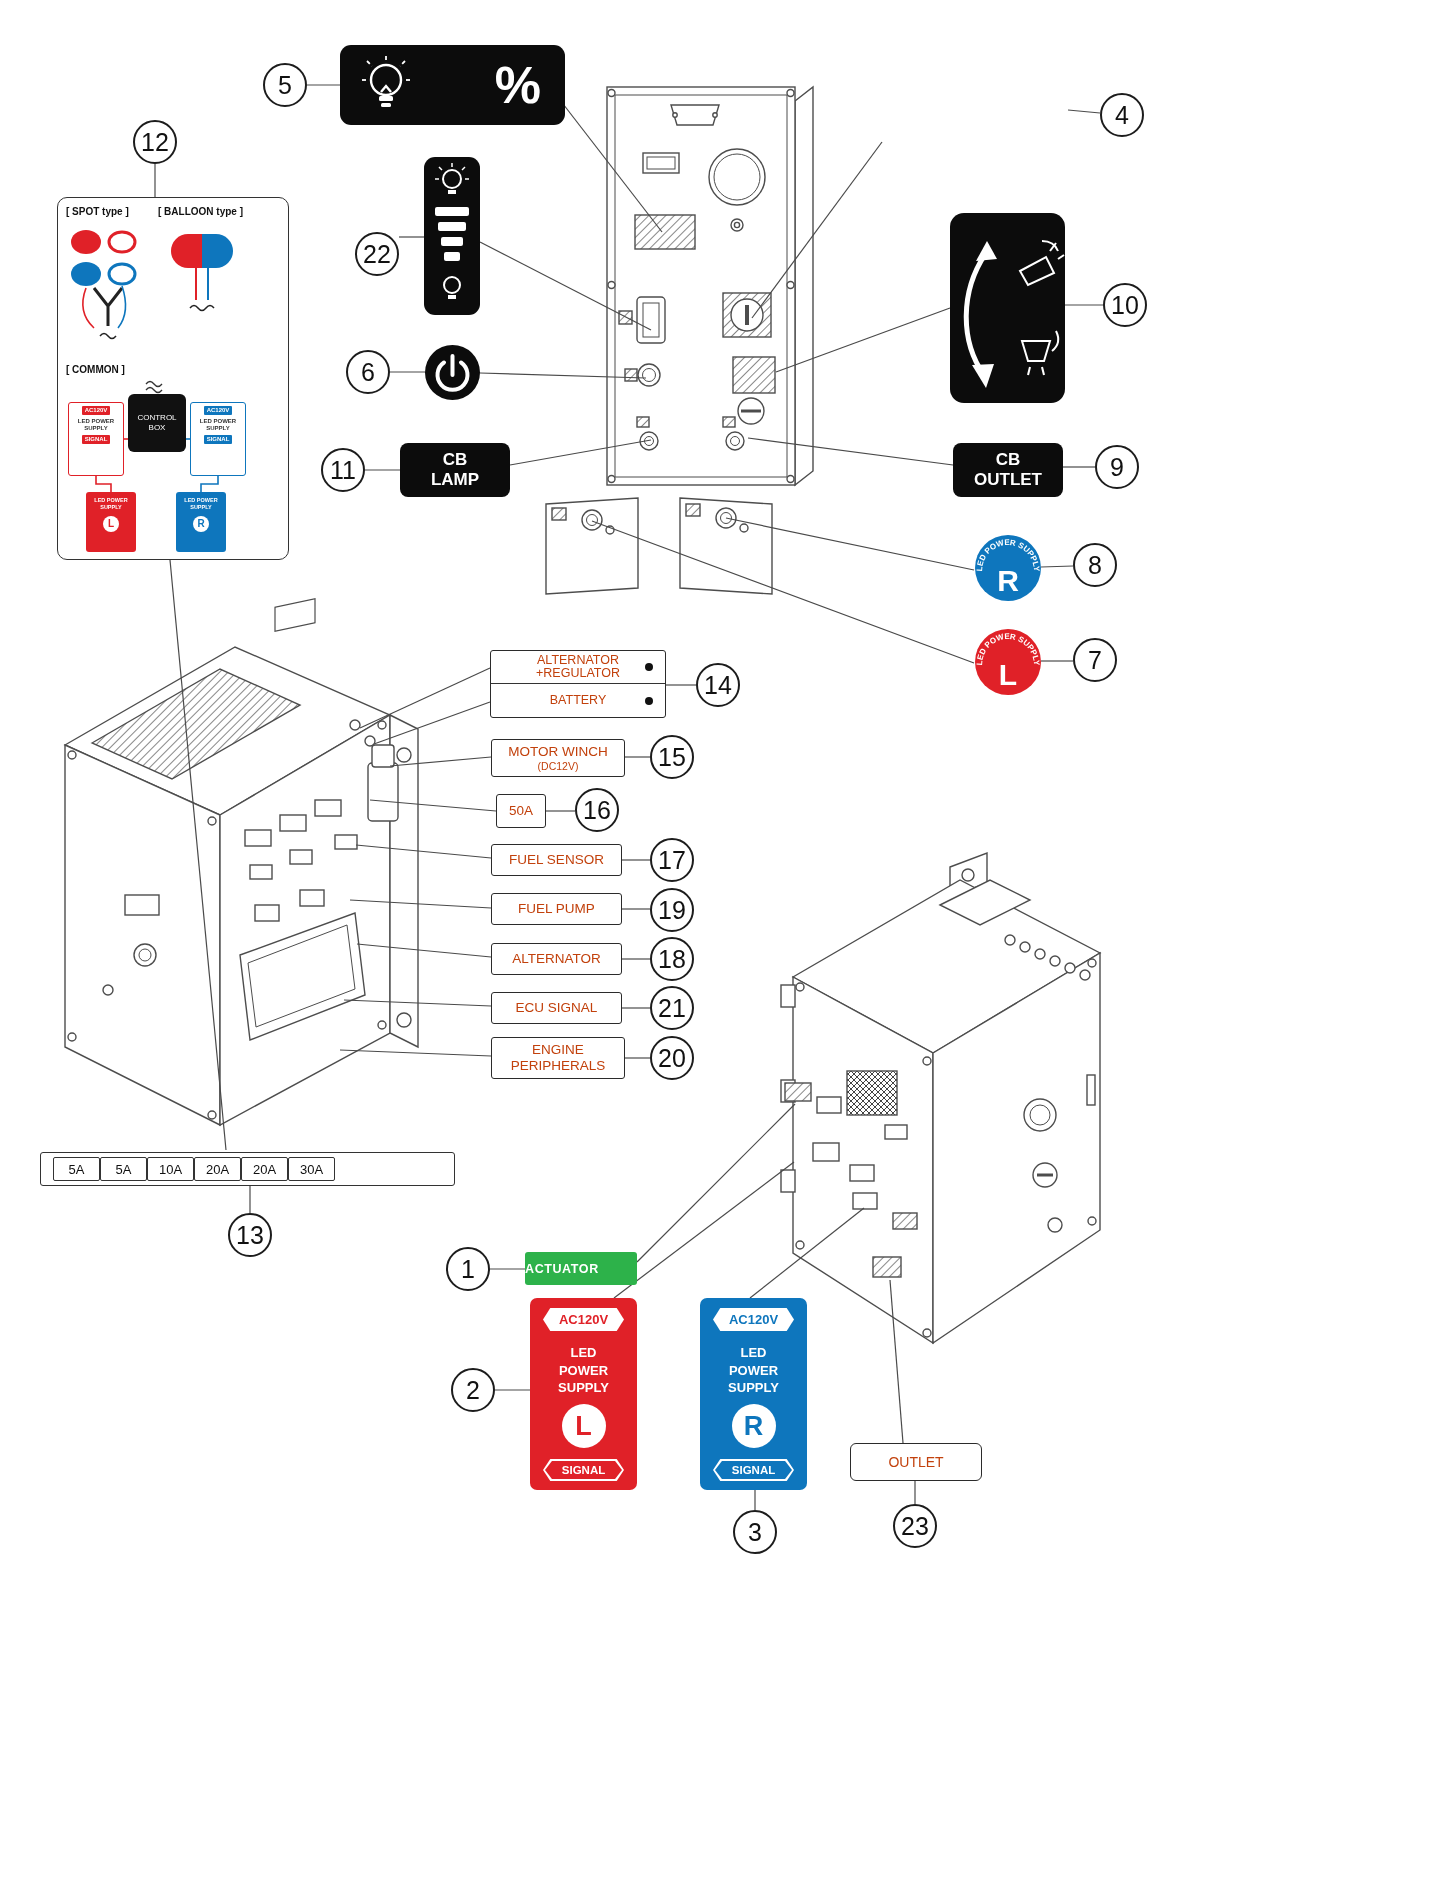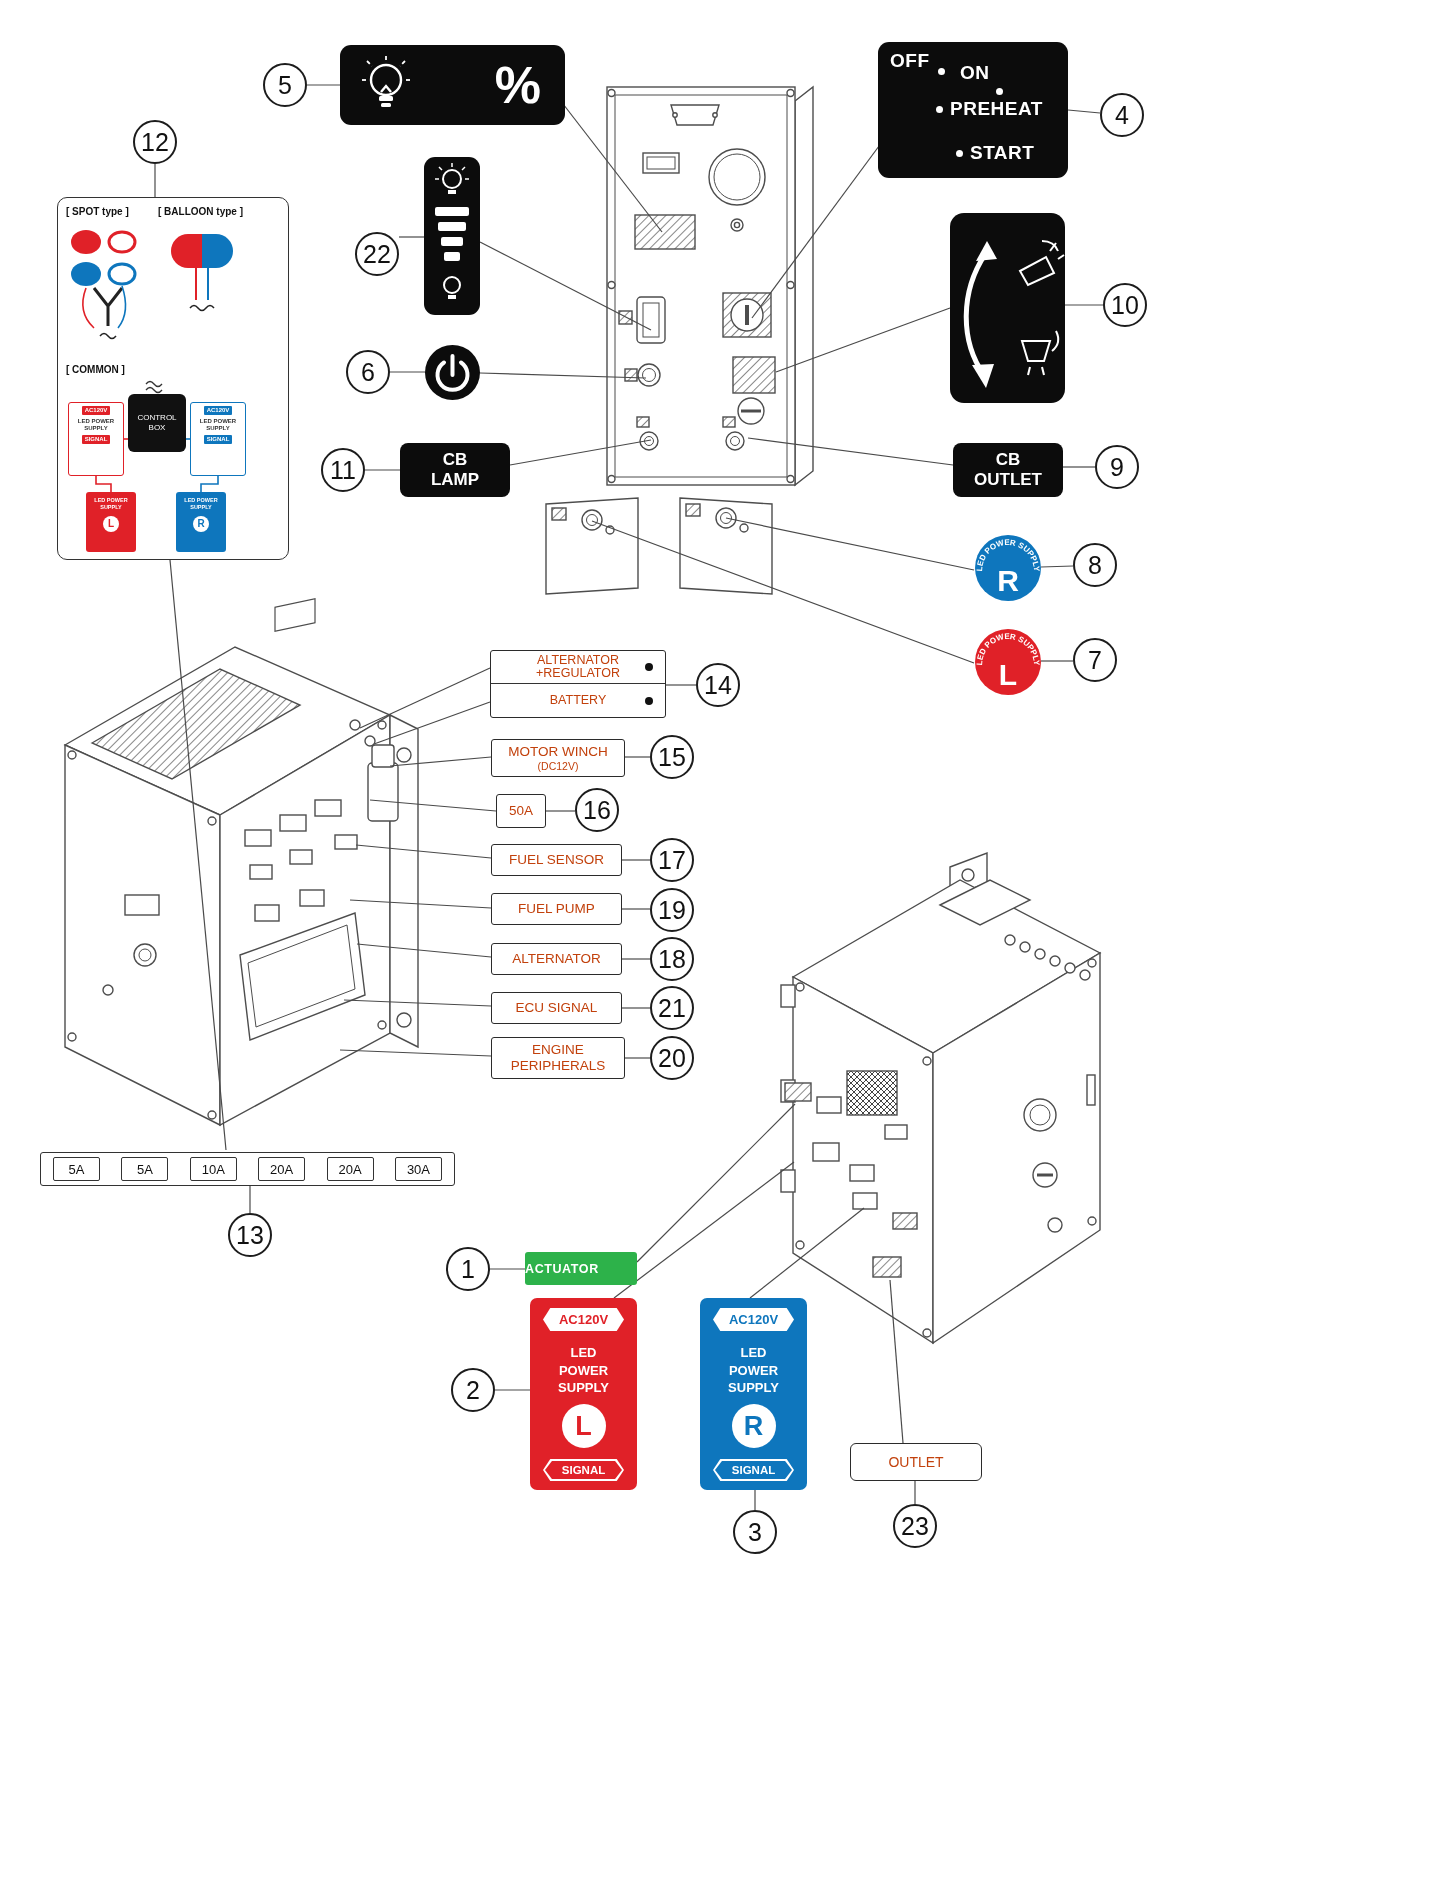--- a/index.html
+++ b/index.html
@@ -21,21 +21,21 @@
   .igtxt{position:absolute;color:#fff;font-weight:bold;font-size:19px;letter-spacing:.5px}
   .igdot{position:absolute;width:7px;height:7px;background:#fff;border-radius:50%}
 
   .row14{position:relative;width:100%;height:33px;display:flex;flex-direction:column;align-items:center;
          justify-content:center;font-size:12.5px;line-height:1.08}
   .row14.first{border-bottom:1.2px solid #333}
   .bdot{position:absolute;right:12px;top:50%;transform:translateY(-50%);width:8px;height:8px;
         background:#111;border-radius:50%}
 
   .fusestrip{position:absolute;border:1.5px solid #333;border-radius:3px;background:#fff;display:flex;
-             align-items:center;justify-content:space-between;padding:0 12px;z-index:4}
+             align-items:center;padding:0 12px;z-index:4}
   .fusebox{width:47px;height:24px;border:1.5px solid #333;border-radius:2px;display:flex;
            align-items:center;justify-content:center;font-size:13px;background:#fff}
 
   .typepanel{position:absolute;background:#fff;border:1.6px solid #333;border-radius:10px;z-index:4}
   .tptitle{position:absolute;font-size:10px;font-weight:bold;white-space:nowrap}
   .minibox{position:absolute;border-radius:3px}
   .minitag{display:block;margin:3px auto 0;width:max-content;padding:0 3px;font-size:6px;font-weight:bold;
            color:#fff;border-radius:1px;line-height:9px}
   .minitxt{margin-top:3px;font-size:6px;line-height:1.2;text-align:center;color:#333;font-weight:bold}
 
@@ -267,30 +267,20 @@
             <line x1="8" y1="30" x2="14" y2="30"></line>
           <line x1="56" y1="30" x2="50" y2="30"></line>
         </g>
       </g>
       <rect x="25" y="46" width="14" height="5" rx="1.5" fill="#fff"></rect>
       <rect x="27" y="53" width="10" height="4" rx="1.5" fill="#fff"></rect>
     </svg>
     <div style="margin-left:auto;padding-right:24px;font-size:52px;font-weight:bold">%</div>
   </div>
 
-  <div class="blabel" style="left:878px;top:42px;width:190px;height:136px">
-    <span class="igtxt" style="left:12px;top:8px">OFF</span>
-    <span class="igdot" style="left:60px;top:26px"></span>
-    <span class="igtxt" style="left:82px;top:20px">ON</span>
-    <span class="igdot" style="left:118px;top:46px"></span>
-    <span class="igtxt" style="left:72px;top:56px">PREHEAT</span>
-    <span class="igdot" style="left:58px;top:64px"></span>
-    <span class="igtxt" style="left:92px;top:100px">START</span>
-    <span class="igdot" style="left:78px;top:108px"></span>
-  </div>
 
   <div class="blabel" style="left:424px;top:157px;width:56px;height:158px">
     <svg width="56" height="158" viewBox="0 0 56 158">
       <g stroke="#fff" stroke-width="2" fill="none">
         <circle cx="28" cy="22" r="9"></circle>
         <g stroke-width="1.5">
           <line x1="28" y1="6" x2="28" y2="10"></line>
             <line x1="15" y1="10" x2="18" y2="13"></line>
           <line x1="41" y1="10" x2="38" y2="13"></line>
             <line x1="11" y1="22" x2="15" y2="22"></line>

